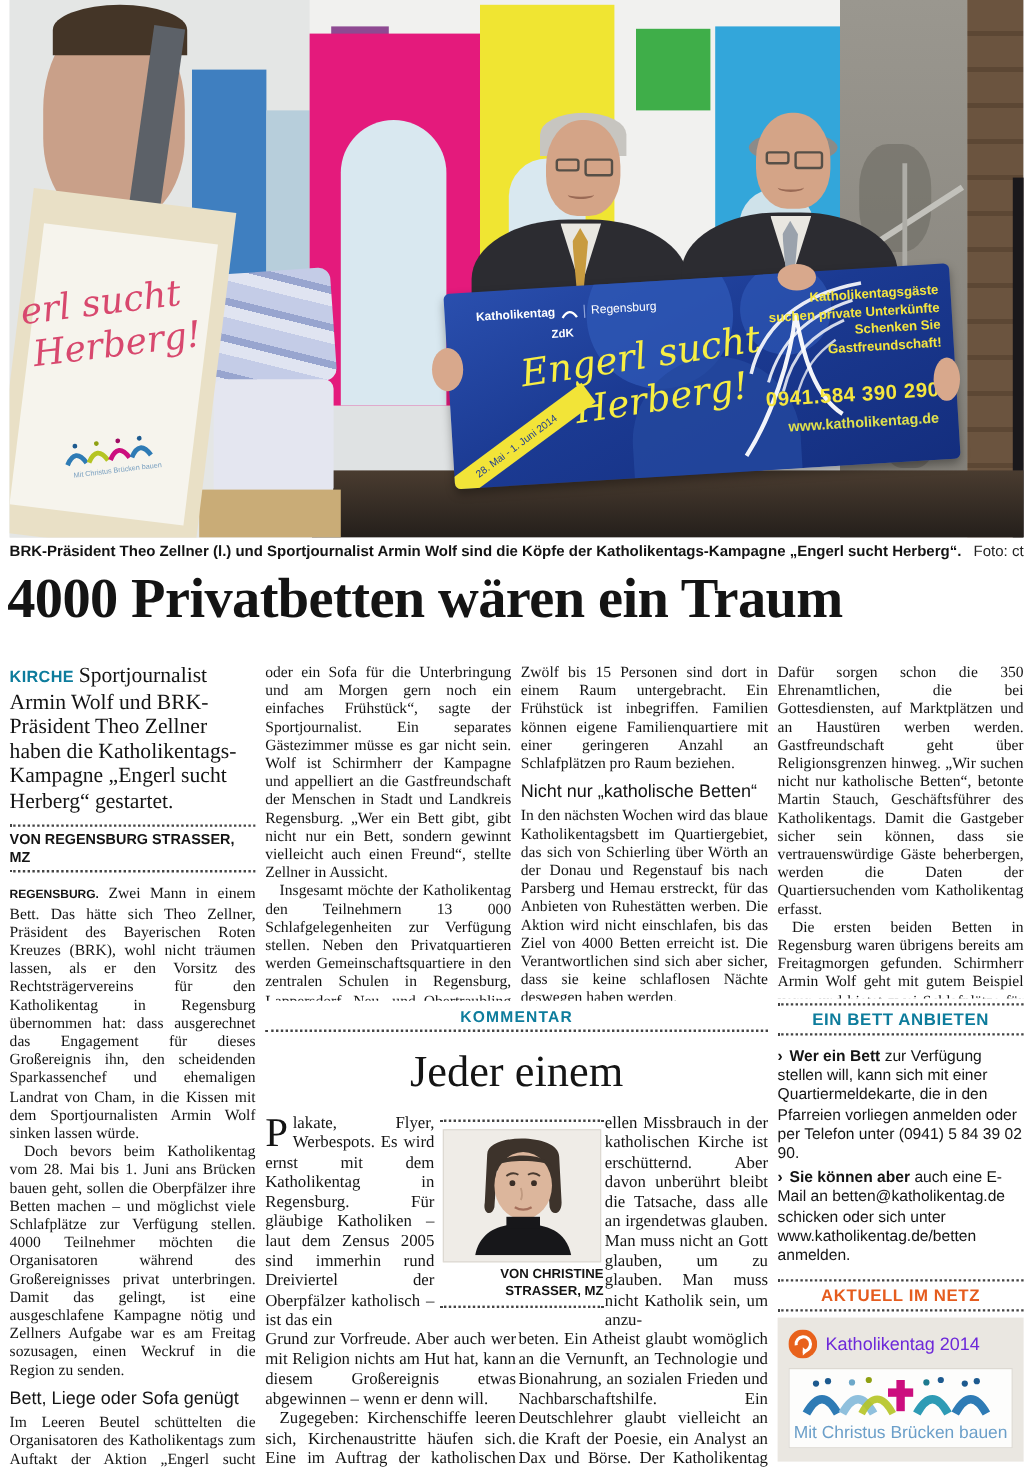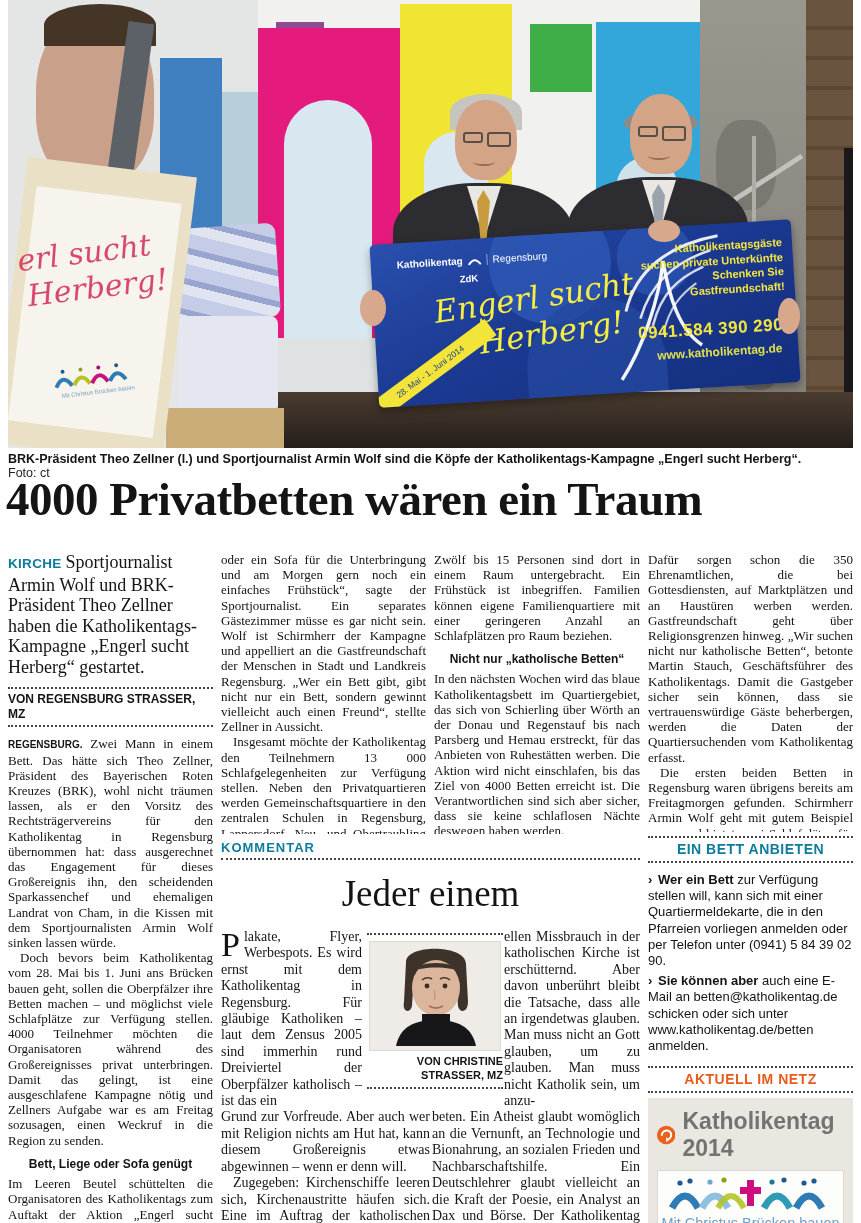--- a/index.html
+++ b/index.html
@@ -75,42 +75,42 @@
   .b-web { position:absolute; right:16px; top:121px; color:#dfe04e; font-weight:bold; font-size:12px; }
   .b-wing { position:absolute; left:208px; top:0; width:160px; height:163px; }
   .b-ribbon { position:absolute; left:-22px; top:120px; width:150px; height:20px; transform:rotate(-33deg);
     background:#f2e438; color:#23418f; font-size:8.5px; text-align:center; line-height:20px; }
   .hand { position:absolute; background:#d8a88c; border-radius:50%; z-index:6; }
   .hand1 { left:352px; top:290px; width:26px; height:36px; }
   .hand2 { left:640px; top:220px; width:32px; height:22px; }
   .hand3 { left:770px; top:298px; width:22px; height:36px; }
   
   .caption-row { position:absolute; left:8px; top:452px; width:845px; display:flex; justify-content:space-between;
-    font-family:"Liberation Sans", sans-serif; font-size:12.5px;flex-direction:column; }
+    font-family:"Liberation Sans", sans-serif; font-size:12.5px; }
   .caption-row .cap { font-weight:bold; }
   .caption-row .credit { font-weight:normal; color:#222; }
   .headline { position:absolute; left:6px; top:472px; width:850px; font-weight:bold; font-size:47px; letter-spacing:-.5px; }
   
   .col { position:absolute; top:552px; width:205px; font-size:13px; line-height:15.2px; text-align:justify;
     hyphens:auto; -webkit-hyphens:auto; overflow:hidden; }
   .col1 { left:8px;  height:671px; }
   .col2 { left:221px; height:282px; }
   .col3 { left:434px; width:206px; height:282px; }
   .col4 { left:648px; height:280px; }
   .lead { font-size:18px; line-height:20.5px; text-align:left; hyphens:auto; }
   .kicker { font-family:"Liberation Sans", sans-serif; font-weight:bold; color:#0d7c9c; font-size:13.5px; letter-spacing:.3px; margin-right:4px; }
   .byline-block { margin:10px 0 9px 0; border-top:2px dotted #444; border-bottom:2px dotted #444; padding:3px 0;
     font-family:"Liberation Sans", sans-serif; font-weight:bold; font-size:12px; text-align:left; }
   .dateline { font-family:"Liberation Sans", sans-serif; font-weight:bold; font-size:10px; }
   .col p.indent { text-indent:12px; }
-  .subhead { font-family:"Liberation Sans", sans-serif; font-weight:bold; font-size:12px; text-align:center;
+  .subhead { font-family:"Liberation Sans", sans-serif; font-weight:normal; font-size:15px; text-align:left;
     margin:9px 0 4px 0; }
   
   .kommentar { position:absolute; left:221px; top:840px; width:419px; height:383px; overflow:hidden; }
-  .kom-label { font-family:"Liberation Sans", sans-serif; font-weight:bold; color:#0d7c9c; font-size:13px; letter-spacing:1px; text-align:left; }
+  .kom-label { font-family:"Liberation Sans", sans-serif; font-weight:bold; color:#0d7c9c; font-size:13px; letter-spacing:1px; text-align:center; }
   .kom-rule { border-bottom:2px dotted #444; margin-top:3px; }
   .kom-title { text-align:center; font-size:37px; margin-top:12px; font-weight:normal; }
   .kom-body { position:relative; margin-top:14px; font-size:14px; line-height:16.4px; text-align:justify; hyphens:auto; -webkit-hyphens:auto; }
   .kom-left { position:absolute; left:0; top:0; width:209px; }
   .kom-right { position:absolute; left:211px; top:0; width:208px; }
   .kom-narrow-l { width:141px; min-height:164px; }
   .kom-narrow-r { width:136px; margin-left:72px; min-height:164px; }
   .kom-wide p.indent { text-indent:12px; }
   .dropcap { float:left; font-size:34px; line-height:28px; padding:2px 4px 0 0; font-weight:normal; }
   .kom-photo { position:absolute; left:146px; top:4px; width:136px; text-align:right; }
@@ -123,21 +123,21 @@
   .sb-title.teal { color:#0d7c9c; }
   .sb-title.orange { color:#e55c1e; }
   .dotted { border-top:2px dotted #444; }
   .offer-items { margin-top:9px; font-size:13px; line-height:16.2px; }
   .offer-items p { margin-bottom:4px; overflow-wrap:break-word; }
   .offer-items b { font-weight:bold; }
   .bullet { font-weight:bold; margin-right:2px; }
   .netz-sec { margin-top:12px; }
   .netz-box { margin-top:5px; background:#eae7e1; padding:10px 9px 11px 9px; }
   .netz-head { display:flex; align-items:center; gap:7px; }
-  .netz-head .hd { font-size:23px; font-weight:bold; color:#737373; }
+  .netz-head .hd { font-size:15px; font-weight:normal; color:#6d28d9; }
   .logo-panel { margin-top:8px; background:#fdfdfc; border:1px solid #ddd9d2; padding:5px 3px 4px 3px; text-align:center; }
   .logo-panel .txt { color:#6b9fc9; font-size:14.5px; margin-top:1px; }
 </style>
 </head>
 <body>
 
 <div class="page">
 
   <div class="photo">
     <div class="ph-wall-left"></div>

